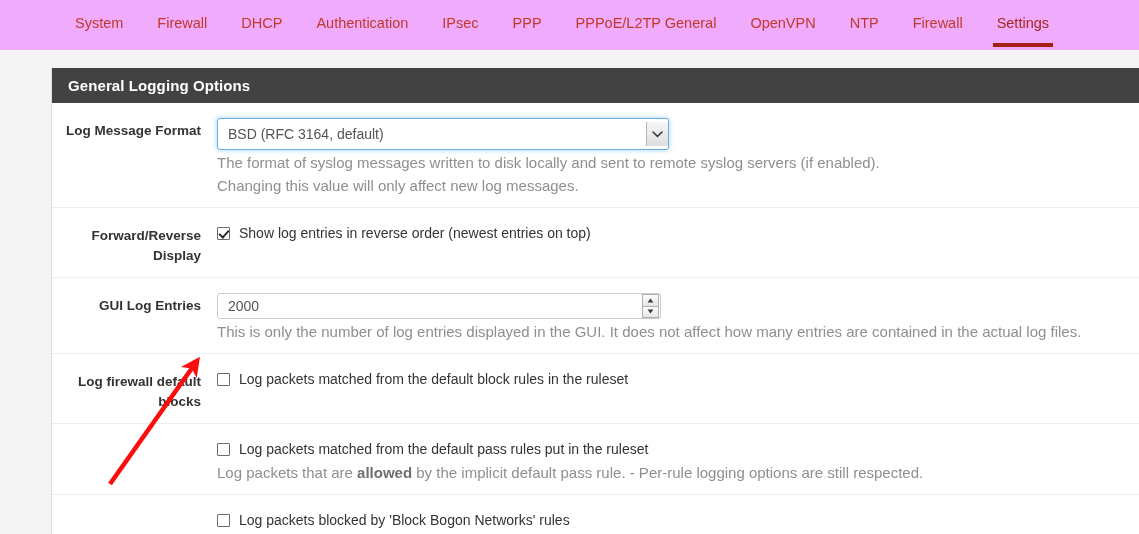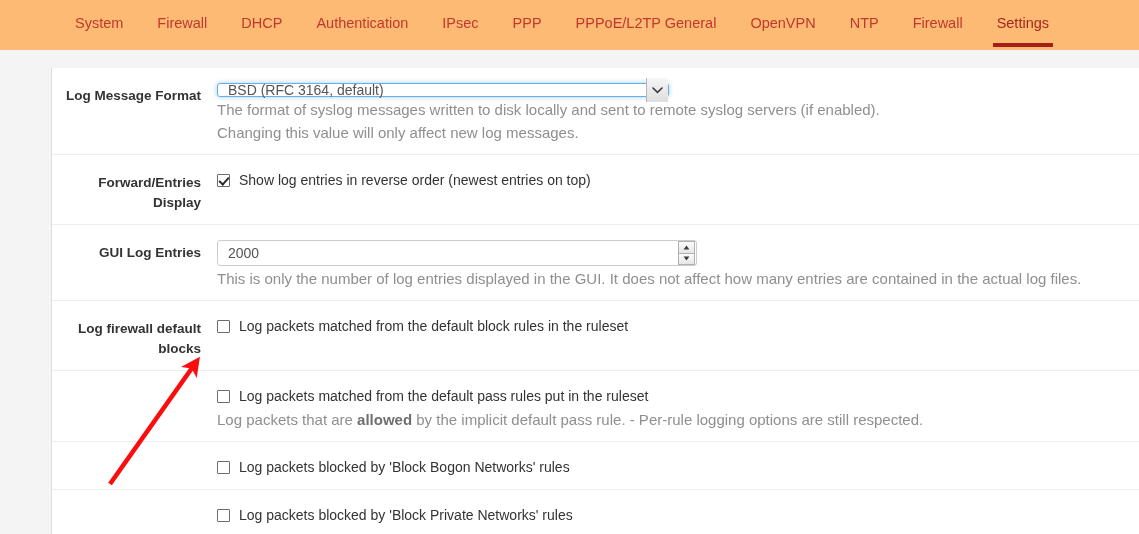--- a/index.html
+++ b/index.html
@@ -13,21 +13,21 @@
     font-family: "Liberation Sans", sans-serif;
     font-size: 14px;
     color: #333333;
     overflow: hidden;
     position: relative;
   }
 
   
   .navbar {
     height: 50px;
-    background: #fdba74;
+    background: #f0abfc;
     display: flex;
     align-items: flex-start;
     padding-left: 58px;
     box-sizing: border-box;
   }
   .nav-tab {
     position: relative;
     padding: 14px 17px 0 17px;
     font-size: 14.5px;
     color: #c0392b;
@@ -93,21 +93,21 @@
   .col-field {
     flex: 1;
     padding-right: 20px;
     box-sizing: border-box;
   }
 
   
   .select-wrap {
     position: relative;
     width: 452px;
-    height: 14px;
+    height: 32px;
     box-sizing: border-box;
     border: 1px solid #66afe9;
     border-radius: 3px;
     background: #ffffff;
     box-shadow: 0 0 5px rgba(102,175,233,.6);
     display: flex;
     align-items: center;
   }
   .select-value {
     flex: 1;
@@ -126,21 +126,21 @@
     display: flex;
     align-items: center;
     justify-content: center;
     box-sizing: border-box;
   }
   .select-arrow svg { display: block; }
 
   
   .num-wrap {
     position: relative;
-    width: 480px;
+    width: 444px;
     height: 26px;
     border: 1px solid #cccccc;
     border-radius: 3px;
     background: #ffffff;
     box-sizing: border-box;
     display: flex;
     align-items: center;
   }
   .num-value {
     flex: 1;
@@ -232,41 +232,42 @@
   <div class="nav-tab"><span>PPP</span></div>
   <div class="nav-tab"><span>PPPoE/L2TP General</span></div>
   <div class="nav-tab"><span>OpenVPN</span></div>
   <div class="nav-tab"><span>NTP</span></div>
   <div class="nav-tab"><span>Firewall</span></div>
   <div class="nav-tab active"><span>Settings</span></div>
 </div>
 
 <div class="panel">
 
+  <div class="panel-heading">General Logging Options</div>
 
   <div class="panel-body">
 
     <div class="form-row">
       <div class="col-label">Log Message Format</div>
       <div class="col-field">
         <div class="select-wrap">
           <div class="select-value">BSD (RFC 3164, default)</div>
           <div class="select-arrow">
             <svg width="11" height="8" viewBox="0 0 11 8">
                 <path d="M1 2 L5.5 6.3 L10 2" stroke="#3a3a3a" stroke-width="1.6" fill="none" stroke-linecap="round"></path>
               </svg>
           </div>
         </div>
         <div class="help-text">The format of syslog messages written to disk locally and sent to remote syslog servers (if enabled).</div>
         <div class="help-text">Changing this value will only affect new log messages.</div>
       </div>
     </div>
 
     <div class="form-row">
-      <div class="col-label">Forward/Entries Display</div>
+      <div class="col-label">Forward/Reverse Display</div>
       <div class="col-field">
         <div class="check-line">
           <span class="checkbox checked"></span>
           <span class="check-text">Show log entries in reverse order (newest entries on top)</span>
         </div>
       </div>
     </div>
 
     <div class="form-row">
       <div class="col-label">GUI Log Entries</div>

